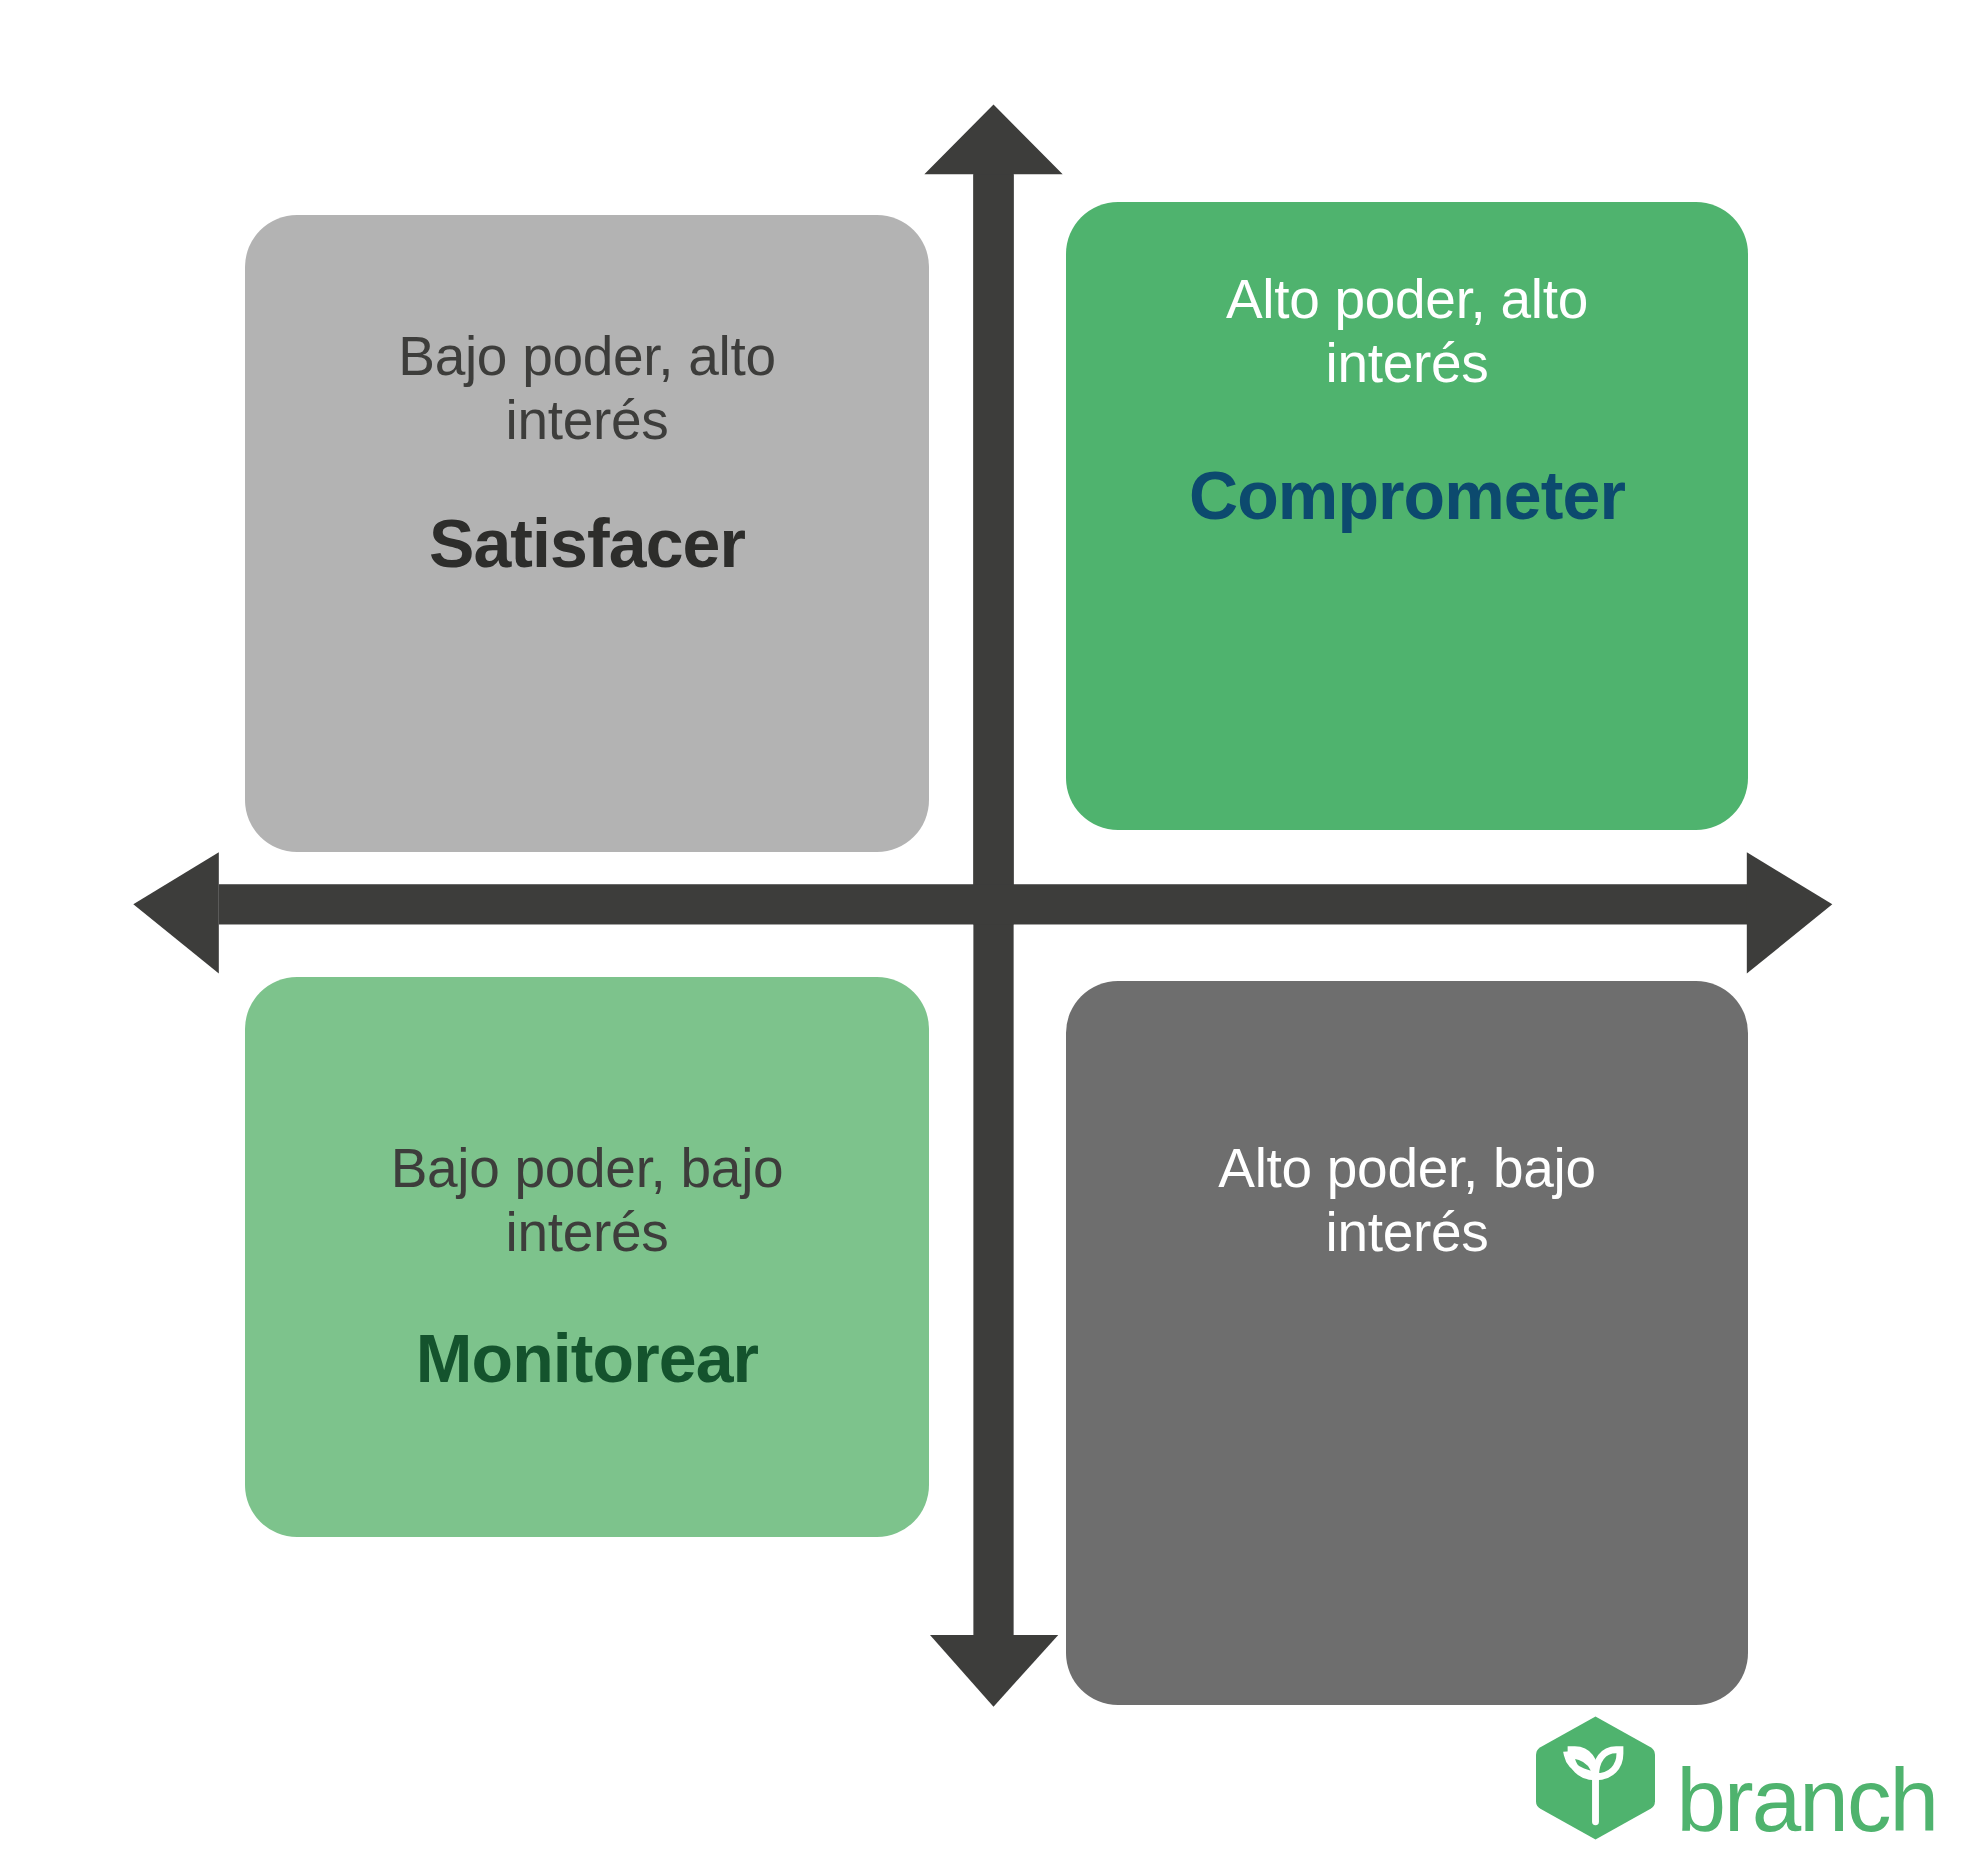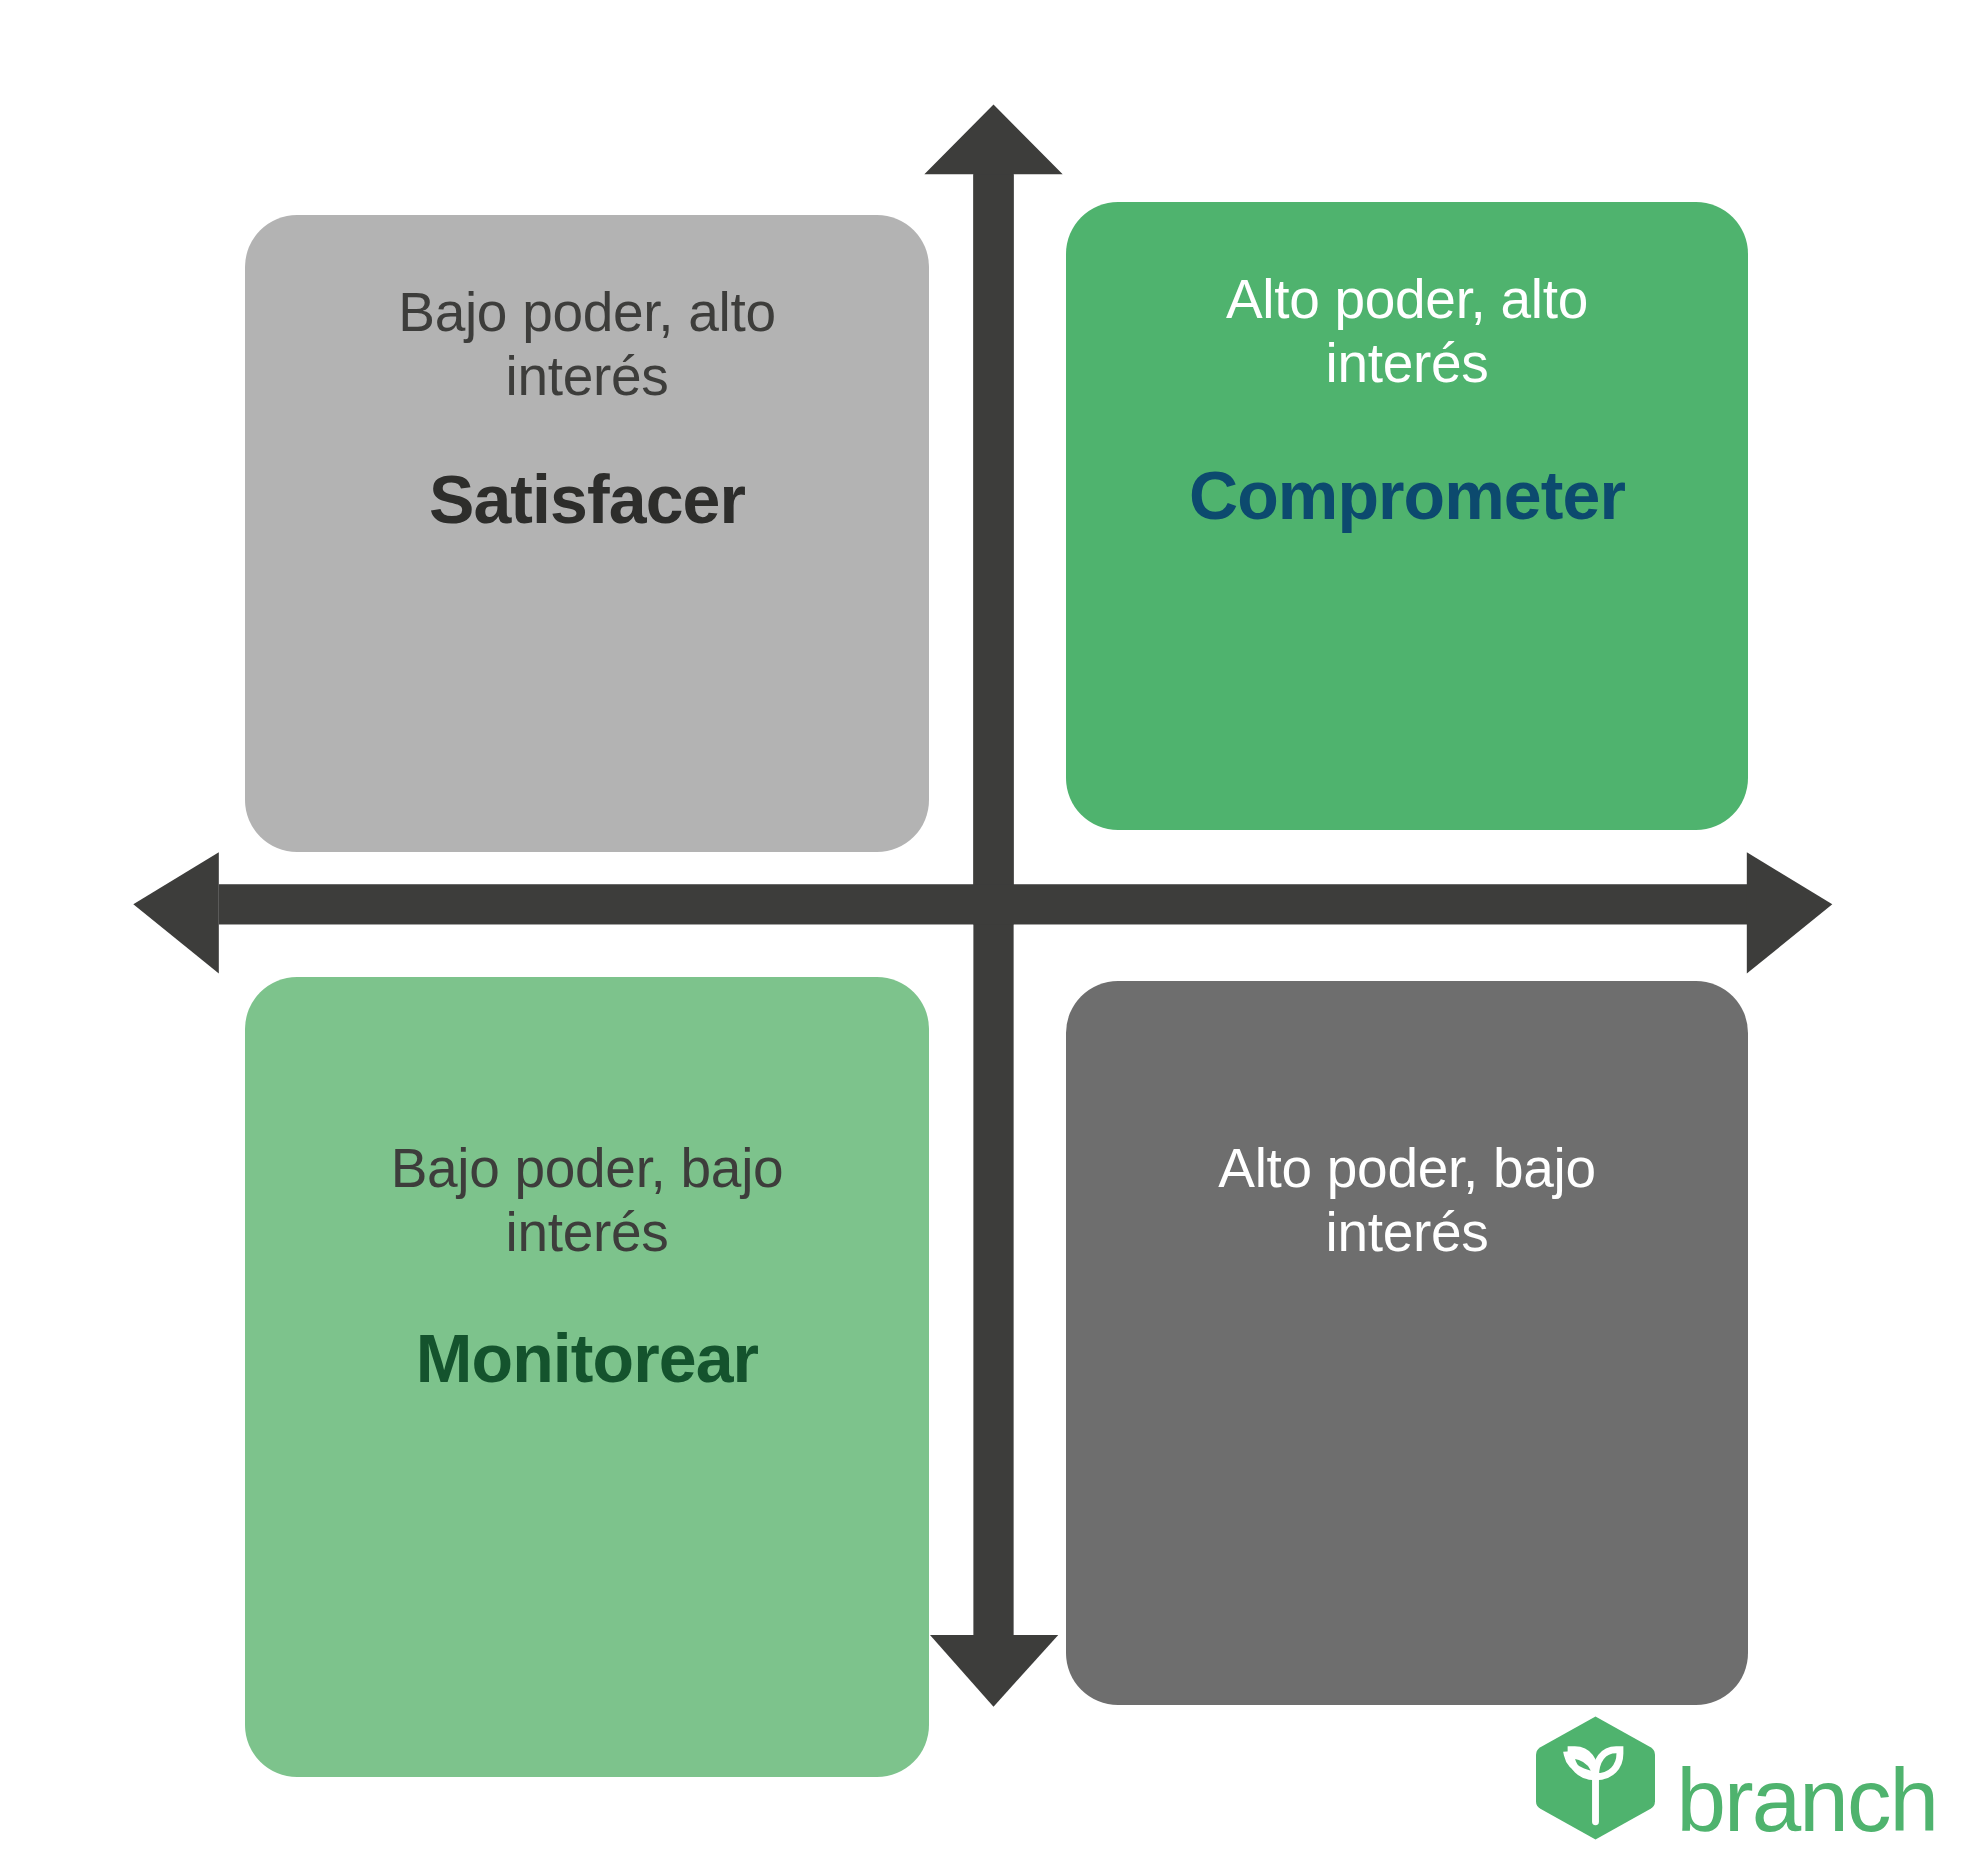--- a/index.html
+++ b/index.html
@@ -57,21 +57,21 @@
     letter-spacing: -0.9px;
   }
 
   
   #quad-low-power-high-interest {
     left: 245px;
     top: 215px;
     width: 684px;
     height: 637px;
     background: #b3b3b3;
-    padding-top: 66px;
+    padding-top: 110px;
   }
   #quad-low-power-high-interest .quad-subtitle { color: #3d3d3b; }
   #quad-low-power-high-interest .quad-title {
     color: #2d2d2b;
     margin-top: 53px;
   }
 
   
   #quad-high-power-high-interest {
     left: 1066px;
@@ -85,21 +85,21 @@
   #quad-high-power-high-interest .quad-title {
     color: #0c4a6e;
     margin-top: 62px;
   }
 
   
   #quad-low-power-low-interest {
     left: 245px;
     top: 977px;
     width: 684px;
-    height: 800px;
+    height: 560px;
     background: #7dc38c;
     padding-top: 160px;
   }
   #quad-low-power-low-interest .quad-subtitle { color: #3d3d3b; }
   #quad-low-power-low-interest .quad-title {
     color: #14532d;
     margin-top: 56px;
   }
 
   

